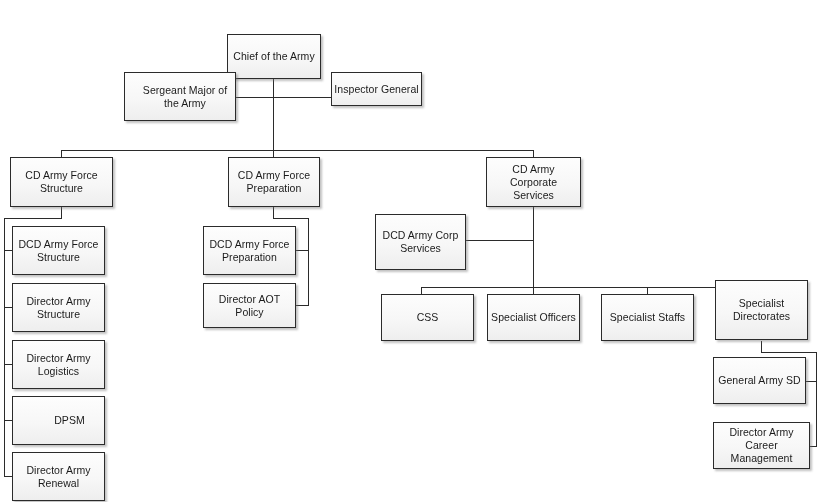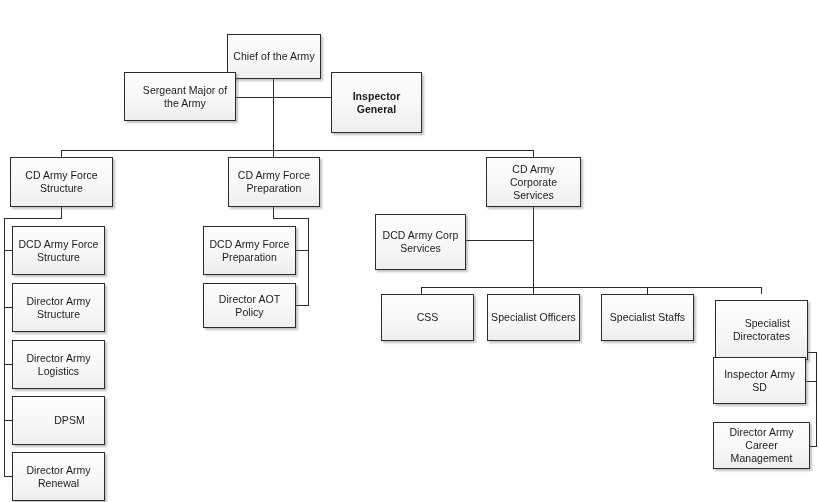--- a/index.html
+++ b/index.html
@@ -90,21 +90,21 @@
   <div class="conn h" style="left:761px; top:352px; width:56px;"></div>
   <div class="conn v" style="left:816px; top:352px; height:95px;"></div>
   <div class="conn h" style="left:806px; top:381px; width:11px;"></div>
   <div class="conn h" style="left:806px; top:446px; width:11px;"></div>
 
   <div class="node" style="left:227px; top:1px; width:94px; height:45px;margin-top:33px;">Chief of the Army</div>
 
   <div class="node" style="left:124px; top:72px; width:112px; height:49px;padding-left:12px;">Sergeant Major of
 the Army</div>
 
-  <div class="node" style="left:331px; top:72px; width:91px; height:61px;font-weight:bold;">Inspector General</div>
+  <div class="node" style="left:331px; top:72px; width:91px; height:34px;">Inspector General</div>
 
   <div class="node" style="left:10px; top:157px; width:103px; height:50px;">CD Army Force
 Structure</div>
 
   <div class="node" style="left:228px; top:157px; width:92px; height:50px;">CD Army Force
 Preparation</div>
 
   <div class="node" style="left:486px; top:157px; width:95px; height:50px;">CD Army Corporate
 Services</div>
 
@@ -129,21 +129,21 @@
 
   <div class="node" style="left:375px; top:214px; width:91px; height:56px;">DCD Army Corp
 Services</div>
 
   <div class="node" style="left:381px; top:294px; width:93px; height:47px;">CSS</div>
 
   <div class="node" style="left:487px; top:294px; width:93px; height:47px;text-align:right;">Specialist Officers</div>
 
   <div class="node" style="left:601px; top:294px; width:93px; height:47px;">Specialist Staffs</div>
 
-  <div class="node" style="left:715px; top:300px; width:93px; height:60px;text-align:right;">Specialist
+  <div class="node" style="left:715px; top:280px; width:93px; height:60px;">Specialist
 Directorates</div>
 
-  <div class="node" style="left:713px; top:357px; width:93px; height:47px;">Inspector Army SD</div>
+  <div class="node" style="left:713px; top:357px; width:93px; height:47px;">General Army SD</div>
 
   <div class="node" style="left:713px; top:422px; width:97px; height:47px;">Director Army
 Career Management</div>
 
 </div>
 
 </body></html>

